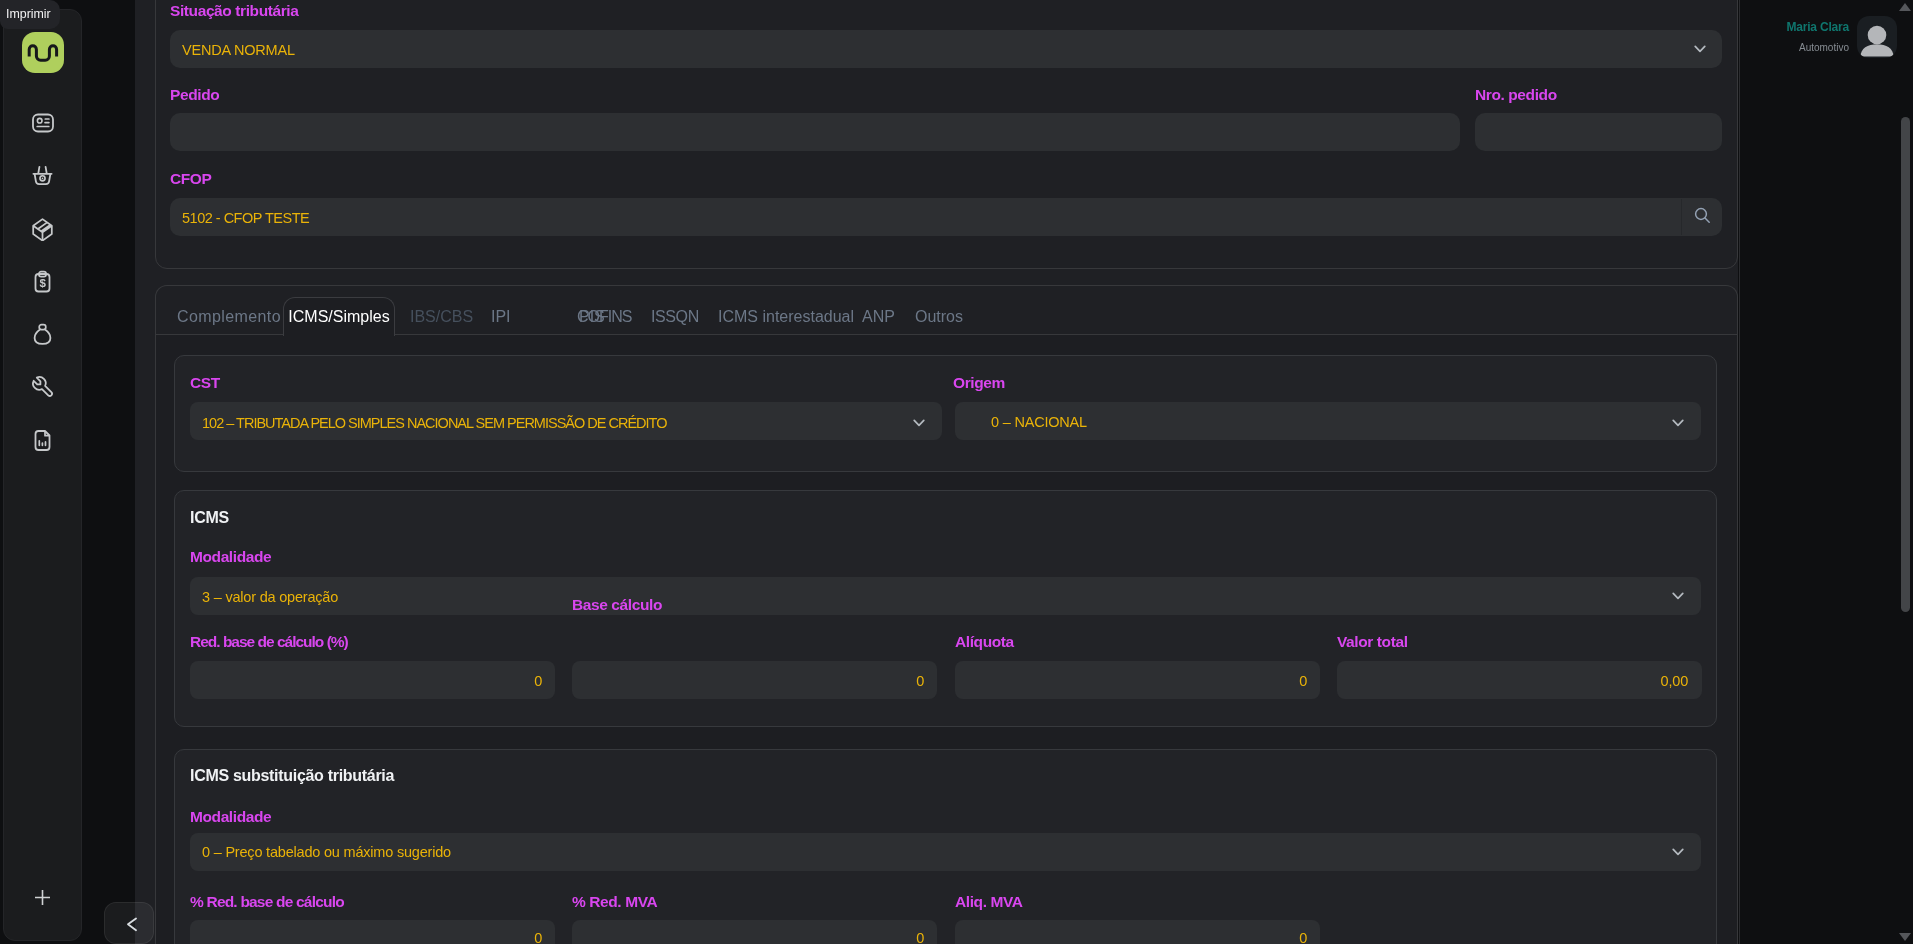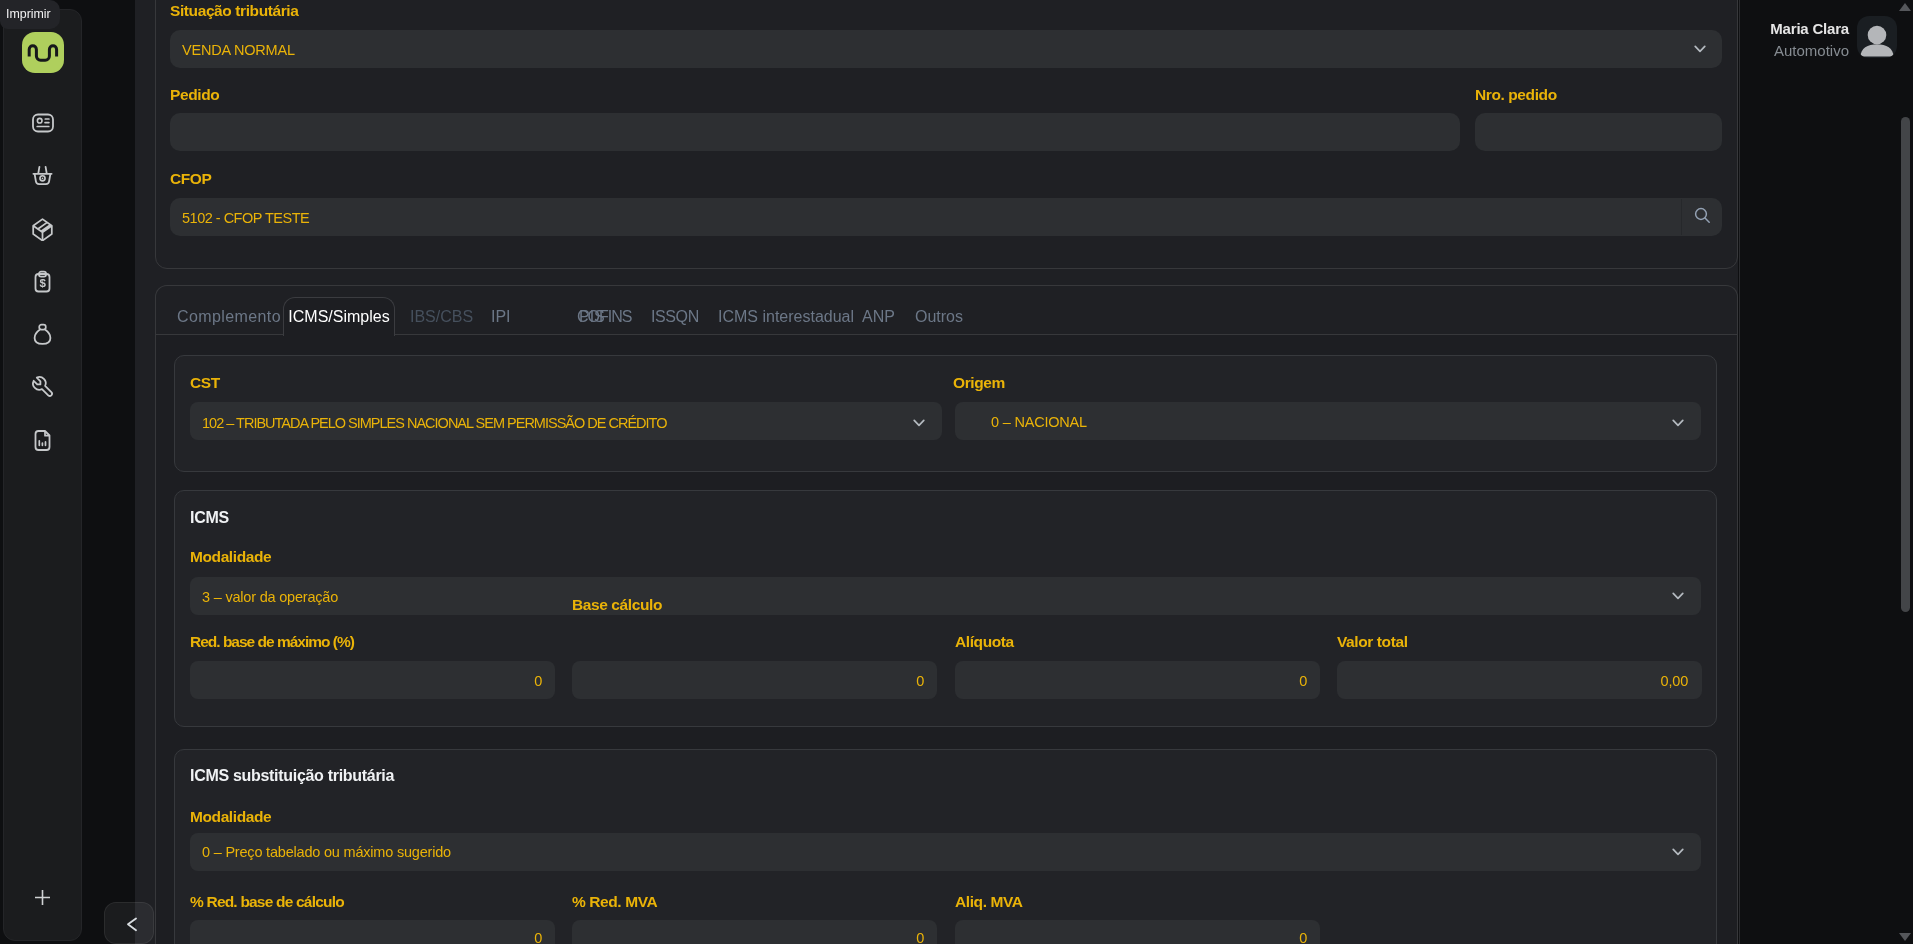--- a/index.html
+++ b/index.html
@@ -19,32 +19,32 @@
   
   #col { left:155px; top:0; width:1583px; height:944px; background:#1F2024; }
   #strip { left:135px; top:0; width:20px; height:944px; background:#1F2024; }
   .cardborder { border:1px solid #37383B; border-radius:12px; }
   #card1 { left:0px; top:-24px; width:1583px; height:293px; }
   #card2 { left:0px; top:285px; width:1583px; height:700px; }
   #tabcontent { left:1px; top:335px; width:1581px; height:609px; background:#1D1E22; }
   #tabborder { left:1px; top:334px; width:1581px; height:1px; background:#37383B; }
   #activetab { left:128px; top:297px; width:112px; height:39px; background:#1D1E22; border:1px solid #3B3C40; border-bottom:none; border-radius:12px 12px 0 0; }
 
-  .label { position:absolute; color:#eab308; font-size:15.5px; font-weight:700; letter-spacing:-0.4px; line-height:16px; white-space:nowrap; }
+  .label { position:absolute; color:#d946ef; font-size:15.5px; font-weight:700; letter-spacing:-0.4px; line-height:16px; white-space:nowrap; }
   .field { position:absolute; background:#2D2F32; border-radius:10px; }
   .ftext { position:absolute; color:#eab308; font-size:14.5px; letter-spacing:-0.2px; line-height:15px; white-space:nowrap; }
   .title { position:absolute; color:#F0F2F4; font-size:16px; font-weight:700; letter-spacing:-0.3px; line-height:17px; white-space:nowrap; }
   .tab { position:absolute; font-size:16px; line-height:15px; color:#6C7787; white-space:nowrap; }
   .panel { position:absolute; background:#222327; border:1px solid #37393D; border-radius:10px; }
   .chev { position:absolute; width:14px; height:8px; }
 
   
   #divider { left:1739px; top:0; width:1px; height:944px; background:#2B2C2F; }
-  #uname { right:64px; top:20px; color:#e5e5e5; font-size:15px; font-weight:700; letter-spacing:-0.2px;text-align:right; }
-  #usub { right:64px; top:42px; color:#868C92; font-size:15px; }
+  #uname { right:64px; top:20px; color:#0f766e; font-size:12px; font-weight:700; letter-spacing:-0.2px;text-align:right; }
+  #usub { right:64px; top:42px; color:#868C92; font-size:10px; }
   #avatar { left:1857px; top:16px; width:40px; height:42px; border-radius:12px; background:#1A1E22; overflow:hidden; }
   #thumb { left:1901px; top:117px; width:9px; height:495px; background:#434548; border-radius:4.5px; }
 </style>
 </head>
 <body>
 
 <div class="abs" id="strip"></div>
 <div class="abs" id="col">
   <div class="abs cardborder" id="card1"></div>
 
@@ -99,21 +99,21 @@
     </svg>
 
   <div class="panel" style="left:19px; top:490px; width:1543px; height:237px;"></div>
   <div class="title" style="left:35px; top:509px;">ICMS</div>
   <div class="label" style="left:35px; top:549px;">Modalidade</div>
   <div class="field" style="left:35px; top:577px; width:1511px; height:38px; border-radius:8px;"></div>
   <div class="ftext" style="left:47px; top:590px;">3 – valor da operação</div>
   <svg class="chev" style="left:1516px; top:592px;">
       <path d="M2.2 1.4 L7 6.4 L11.8 1.4" fill="none" stroke="#B4BAC0" stroke-width="1.7" stroke-linecap="round" stroke-linejoin="round"></path>
     </svg>
-  <div class="label" style="left:35px; top:634px; letter-spacing:-1px;">Red. base de máximo (%)</div>
+  <div class="label" style="left:35px; top:634px; letter-spacing:-1px;">Red. base de cálculo (%)</div>
   <div class="label" style="left:417px; top:597px;">Base cálculo</div>
   <div class="label" style="left:800px; top:634px;">Alíquota</div>
   <div class="label" style="left:1182px; top:634px;">Valor total</div>
   <div class="field" style="left:35px; top:661px; width:365px; height:38px; border-radius:8px;"></div>
   <div class="ftext" style="left:387px; top:674px; transform:translateX(-100%);">0</div>
   <div class="field" style="left:417px; top:661px; width:365px; height:38px; border-radius:8px;"></div>
   <div class="ftext" style="left:769px; top:674px; transform:translateX(-100%);">0</div>
   <div class="field" style="left:800px; top:661px; width:365px; height:38px; border-radius:8px;"></div>
   <div class="ftext" style="left:1152px; top:674px; transform:translateX(-100%);">0</div>
   <div class="field" style="left:1182px; top:661px; width:365px; height:38px; border-radius:8px;"></div>

